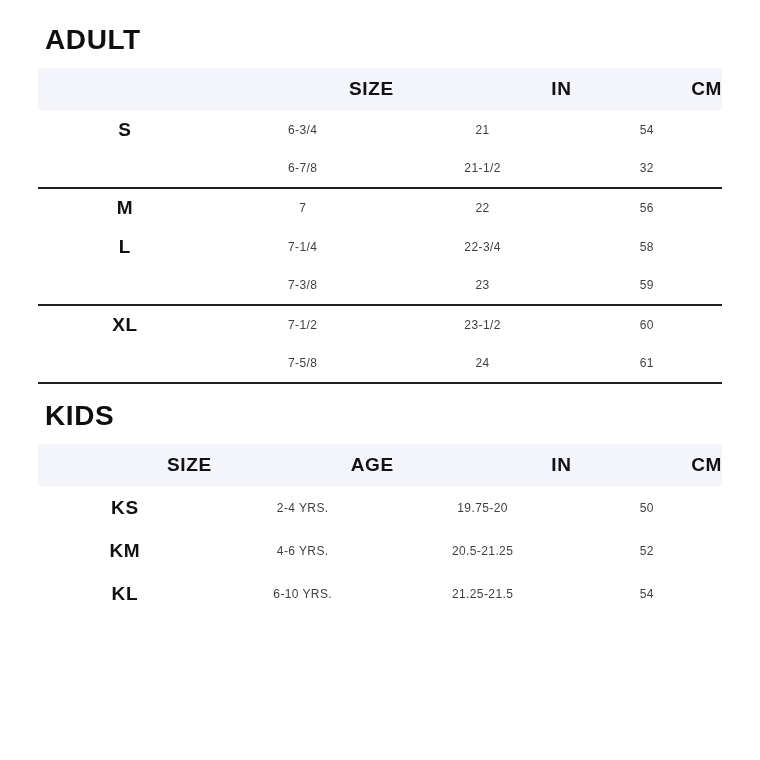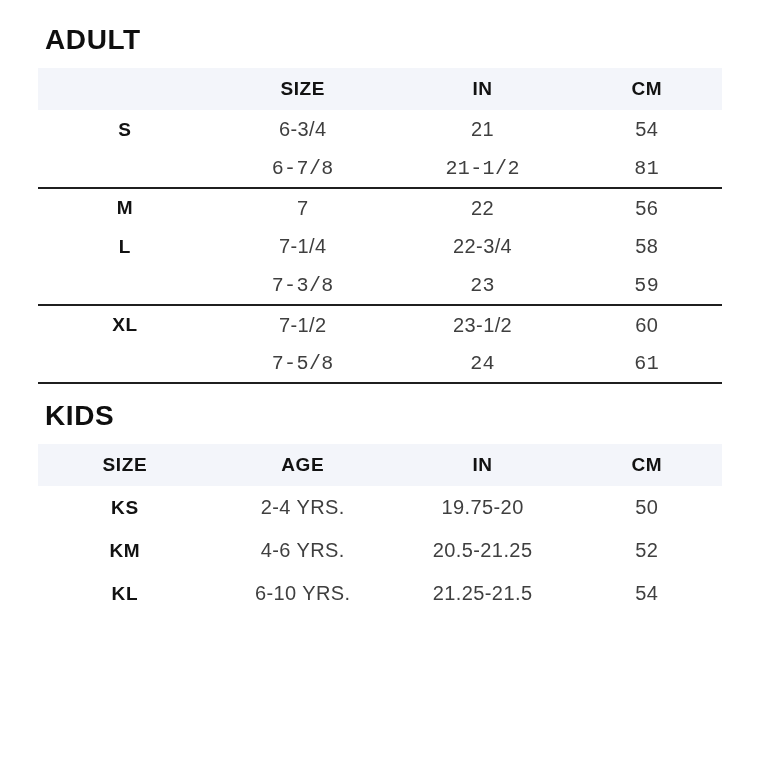--- a/index.html
+++ b/index.html
@@ -38,41 +38,41 @@
   col.c2 { width: 26.6%; }
   col.c3 { width: 26.0%; }
   col.c4 { width: 22.0%; }
   thead th {
     background: var(--band);
     height: 42px;
     font-size: 19px;
     font-weight: 700;
     letter-spacing: 0.6px;
     color: var(--label-text);
-    text-align: center;
+    text-align: right;
     vertical-align: middle;
     padding: 0;
   }
   tbody td {
     text-align: center;
     vertical-align: middle;
-    font-size: 20px;
+    font-size: 12px;
     letter-spacing: 0.4px;
     color: var(--body-text);
     padding: 0;
   }
   .adult-table tbody td { height: 39px; }
   .kids-table tbody td { height: 43px; }
   td.lbl {
     font-weight: 700;
     font-size: 19px;
     letter-spacing: 0.6px;
     color: var(--label-text);
   }
-  tr.sep { border-bottom: 2px solid var(--rule); font-family: Liberation Mono, monospace; }
+  tr.sep { border-bottom: 2px solid var(--rule); }
 </style>
 </head>
 <body>
 
 <div class="page">
 
   <h2 class="section-title">ADULT</h2>
 
   <table class="adult-table">
     <colgroup>
@@ -93,21 +93,21 @@
       <tr>
         <td class="lbl">S</td>
         <td>6-3/4</td>
         <td>21</td>
         <td>54</td>
       </tr>
       <tr class="sep">
         <td class="lbl"></td>
         <td>6-7/8</td>
         <td>21-1/2</td>
-        <td>81</td>
+        <td>32</td>
       </tr>
       <tr>
         <td class="lbl">M</td>
         <td>7</td>
         <td>22</td>
         <td>56</td>
       </tr>
       <tr>
         <td class="lbl">L</td>
         <td>7-1/4</td>

